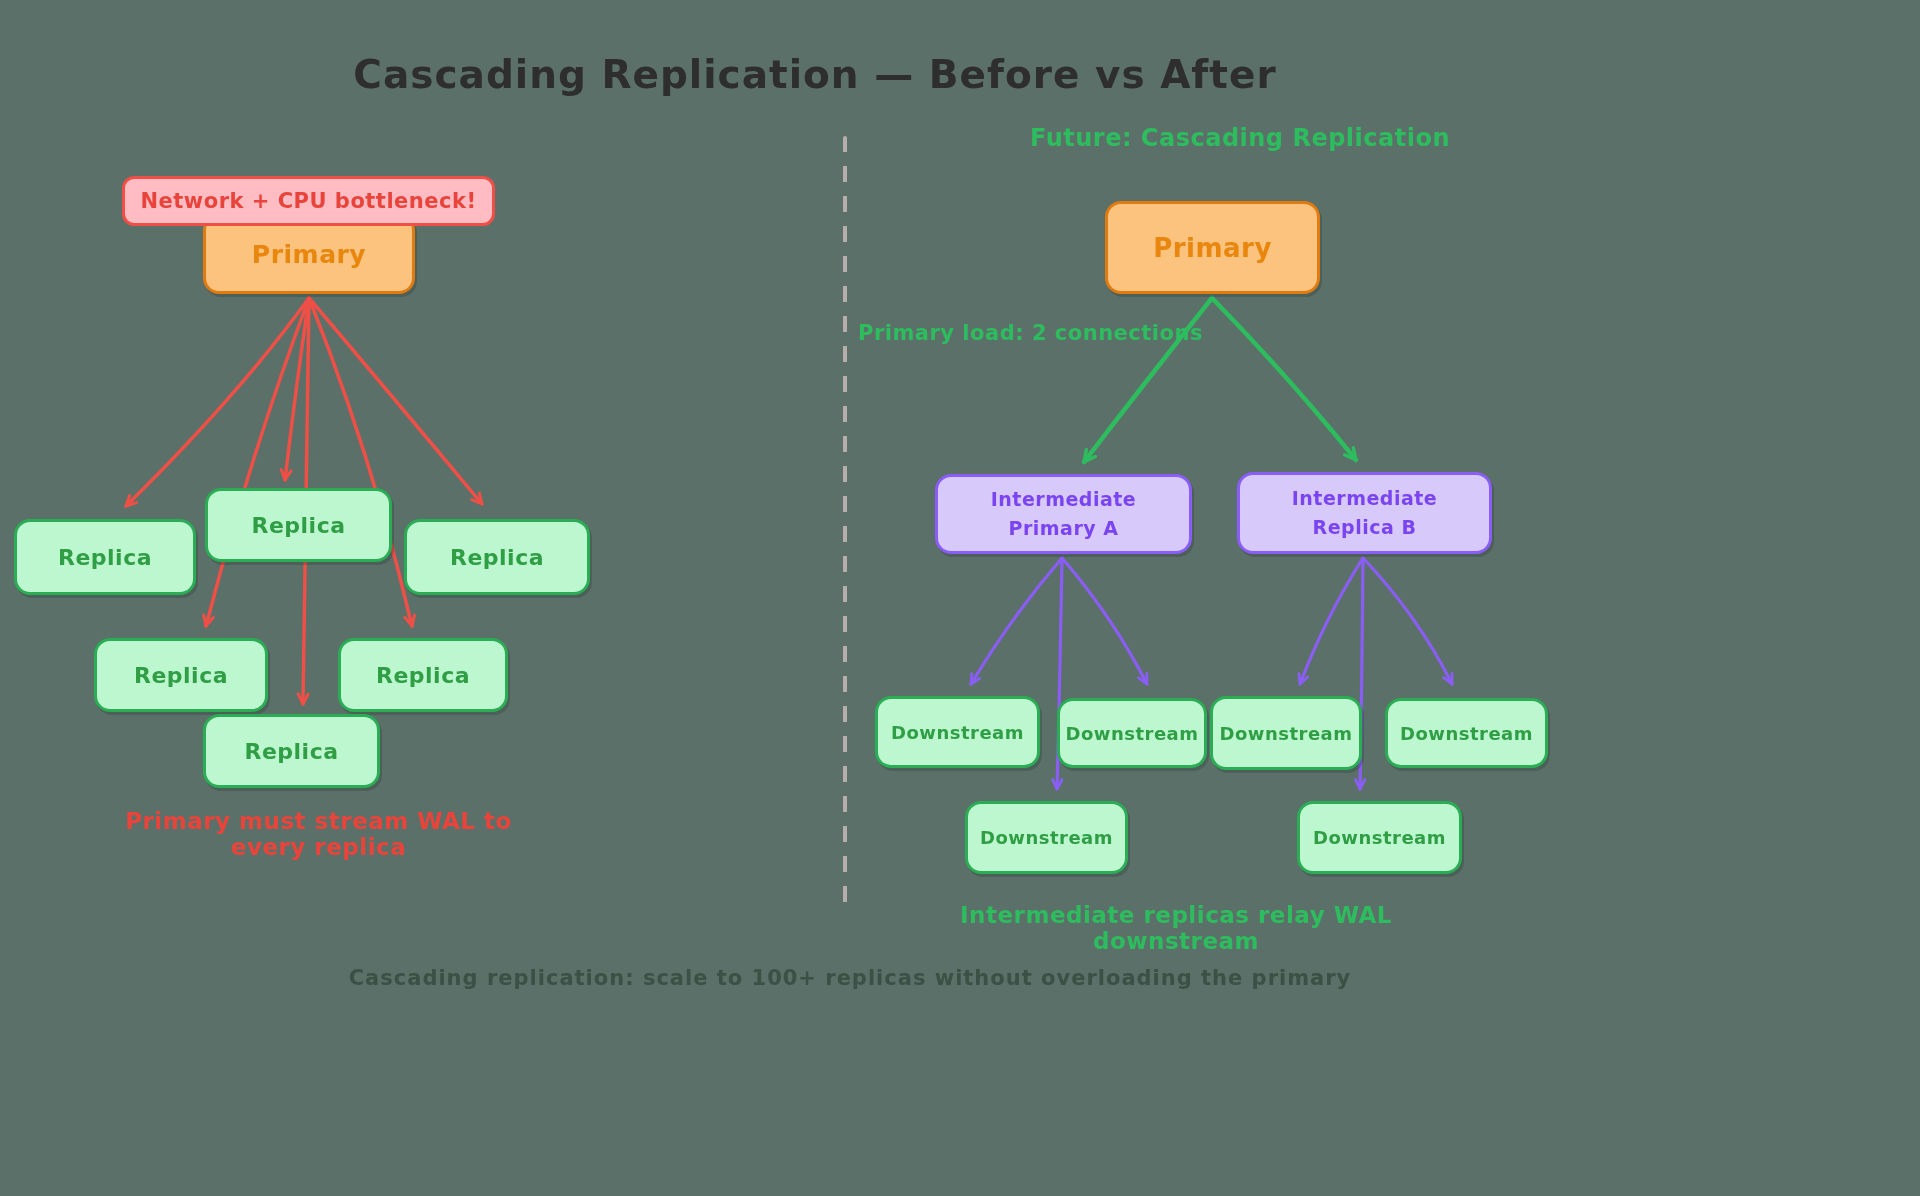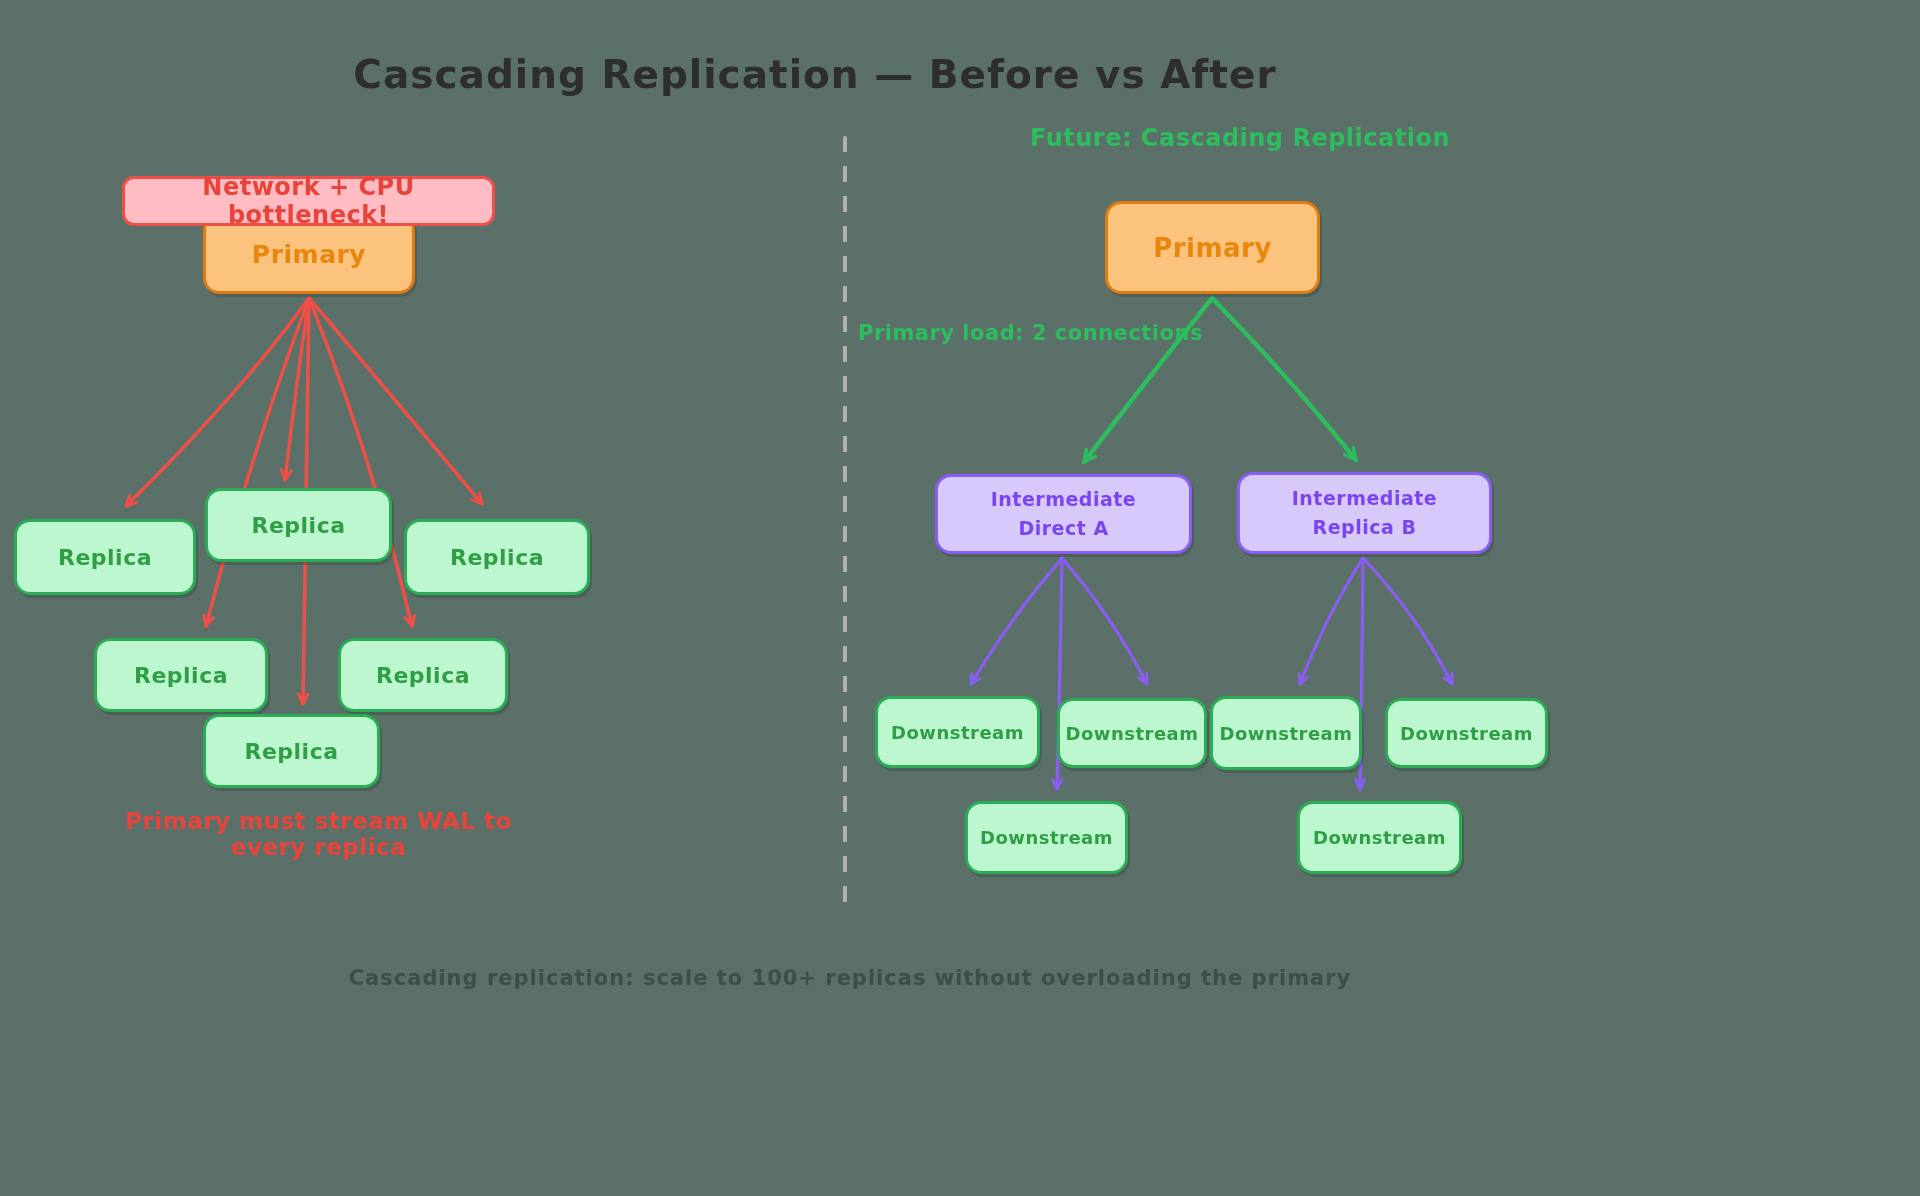--- a/index.html
+++ b/index.html
@@ -34,21 +34,21 @@
   .footer-caption{left:0;top:930px;width:1700px;text-align:center;font-size:21px;color:var(--footer_ink);letter-spacing:1px;}
 
   .node{position:absolute;display:flex;flex-direction:column;align-items:center;justify-content:center;
         text-align:center;font-weight:bold;border-radius:16px;z-index:2;letter-spacing:.5px;
         box-shadow:2px 3px 0 rgba(25,35,30,.22);}
   .node.pink{background:var(--red_fill);border:3px solid var(--red);color:var(--red_text);border-radius:12px;z-index:4;box-shadow:none;}
   .node.orange{background:var(--orange_fill);border:3px solid var(--orange_stroke);color:var(--orange_text);}
   .node.green{background:var(--green_fill);border:3px solid var(--green_stroke);color:var(--green_text);}
   .node.purple{background:var(--purple_fill);border:3px solid var(--purple);color:var(--purple_text);}
 
-  .bottleneck{left:122px;top:140px;width:373px;height:50px;font-size:24px;}
+  .bottleneck{left:122px;top:140px;width:373px;height:50px;font-size:21px;}
   .primary-left{left:203px;top:178px;width:212px;height:80px;font-size:25px;}
   .replica-1{left:14px;top:483px;width:182px;height:76px;font-size:22px;}
   .replica-2{left:205px;top:452px;width:187px;height:74px;font-size:22px;}
   .replica-3{left:404px;top:483px;width:186px;height:76px;font-size:22px;}
   .replica-4{left:94px;top:602px;width:174px;height:74px;font-size:22px;}
   .replica-5{left:338px;top:602px;width:170px;height:74px;font-size:22px;}
   .replica-6{left:203px;top:678px;width:177px;height:74px;font-size:22px;}
 
   .primary-right{left:1105px;top:165px;width:215px;height:93px;font-size:26px;}
   .int-a{left:935px;top:438px;width:257px;height:80px;font-size:19px;line-height:1.55;}
@@ -116,30 +116,31 @@
 
   <div class="txt left-caption">Primary must stream WAL to every replica</div>
 
   <div class="divider"></div>
 
   <div class="node orange primary-right">Primary</div>
   <div class="txt load-label">Primary load: 2 connections</div>
 
   <div class="node purple int-a">
     <span>Intermediate</span>
-    <span>Direct A</span>
+    <span>Primary A</span>
   </div>
   <div class="node purple int-b">
     <span>Intermediate</span>
     <span>Replica B</span>
   </div>
 
   <div class="node green down-1">Downstream</div>
   <div class="node green down-2">Downstream</div>
   <div class="node green down-3">Downstream</div>
   <div class="node green down-4">Downstream</div>
   <div class="node green down-5">Downstream</div>
   <div class="node green down-6">Downstream</div>
 
+  <div class="txt right-caption">Intermediate replicas relay WAL downstream</div>
 
   <div class="txt footer-caption">Cascading replication: scale to 100+ replicas without overloading the primary</div>
 
 </div>
 
 </body></html>

